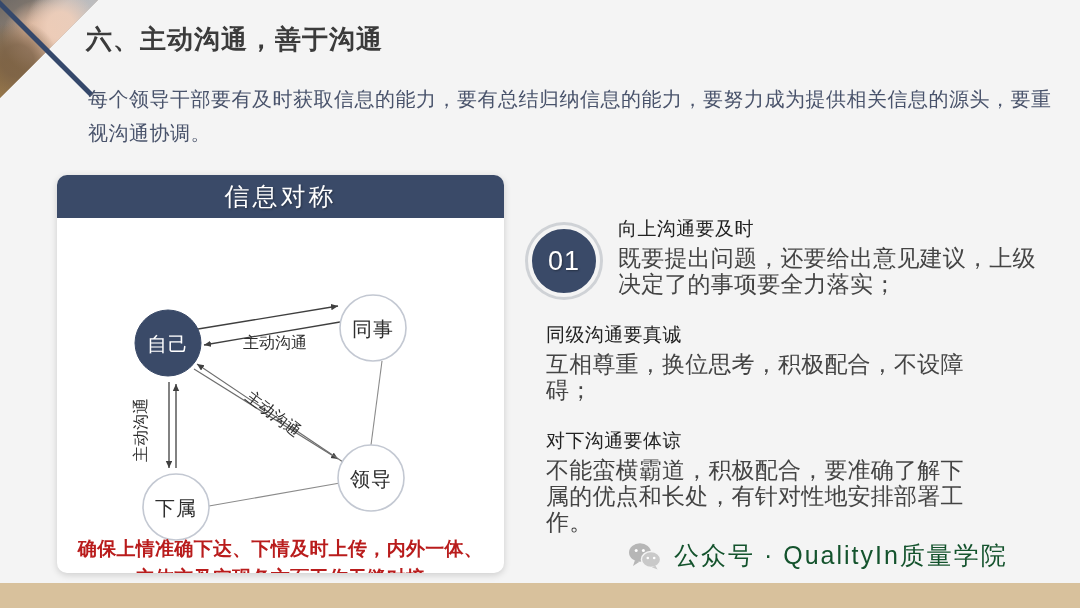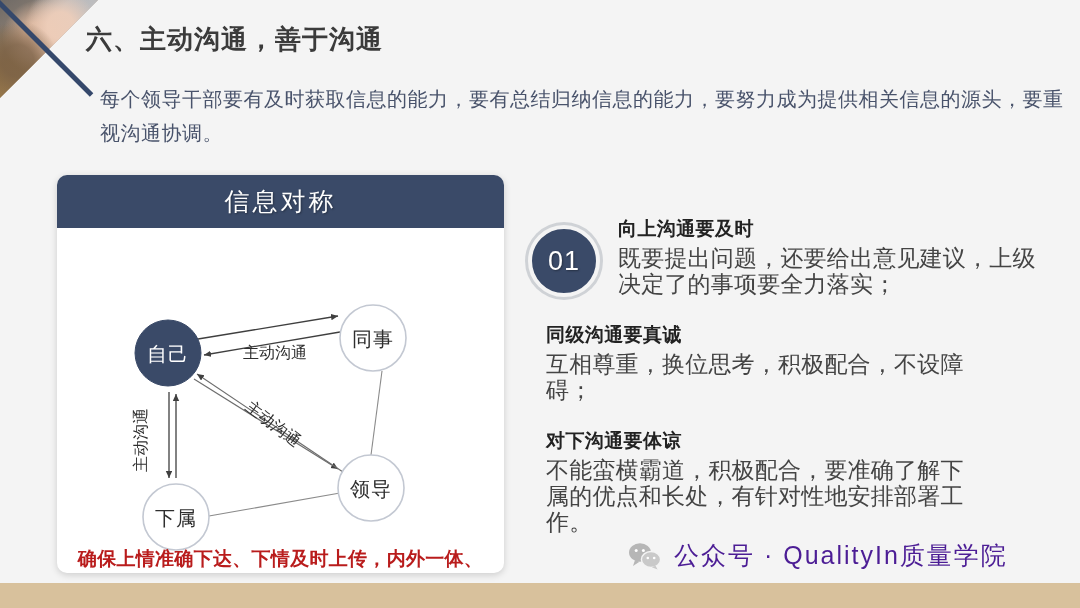--- a/index.html
+++ b/index.html
@@ -43,34 +43,34 @@
   
   #title {
     position: absolute; left: 86px; top: 22px;
     font-size: 26px; color: #3b3b3b; letter-spacing: 1px;
     white-space: nowrap;
   }
   #subtitle {
     position: absolute; left: 88px; top: 82px;
     width: 980px;
     font-size: 20px; line-height: 34px;
-    color: #49536b; letter-spacing: .5px; margin-left: 12px;
+    color: #49536b; letter-spacing: .5px;
   }
 
   
   #diagram-card {
     position: absolute; left: 57px; top: 175px;
     width: 447px; height: 398px;
     background: #ffffff;
     border-radius: 10px;
     box-shadow: 0 2px 7px rgba(0,0,0,.16);
     overflow: hidden;
   }
   #card-header {
-    height: 53px; background: #3a4a68;
+    height: 43px; background: #3a4a68;
     display: flex; align-items: center; justify-content: center;
   }
   #card-header-title {
     color: #ffffff; font-size: 25px; letter-spacing: 3px;
     text-shadow: 1px 1px 2px rgba(0,0,0,.35);
   }
   #card-body { position: relative; height: 388px; }
   #diagram-svg { position: absolute; left: 0; top: 0; }
   #card-caption {
     position: absolute; left: 12px; right: 12px; bottom: 14px;
@@ -93,33 +93,33 @@
     width: 72px; height: 72px; border-radius: 50%;
     background: #3a4a68;
     border: 4px solid #f4f4f4;
     box-shadow: 0 0 0 3px #cfd2d6;
     display: flex; align-items: center; justify-content: center;
     color: #ffffff; font-size: 27px; letter-spacing: 1px;
     text-shadow: 1px 1px 2px rgba(0,0,0,.35);
   }
   .point-text { margin-left: 18px; padding-top: 2px; }
   .point-heading {
-    font-size: 19px; font-weight: bold; color: #222222;
+    font-size: 19px; font-weight: normal; color: #222222;
     letter-spacing: .4px; margin-bottom: 3px;
   }
   .point-desc {
     font-size: 23px; color: #444444; line-height: 26px;
     letter-spacing: .2px; max-width: 420px;
   }
 
   
   #footer-brand {
     position: absolute; left: 628px; top: 539px;
     display: flex; align-items: center;
-    color: #4c1d95; font-size: 25px; letter-spacing: 2px;
+    color: #14532d; font-size: 25px; letter-spacing: 2px;
   }
   #wechat-icon { margin-right: 12px; display: block; }
   #bottom-bar {
     position: absolute; left: 0; bottom: 0;
     width: 1080px; height: 25px;
     background: #d8c19c;
   }
 </style>
 </head>
 <body>

